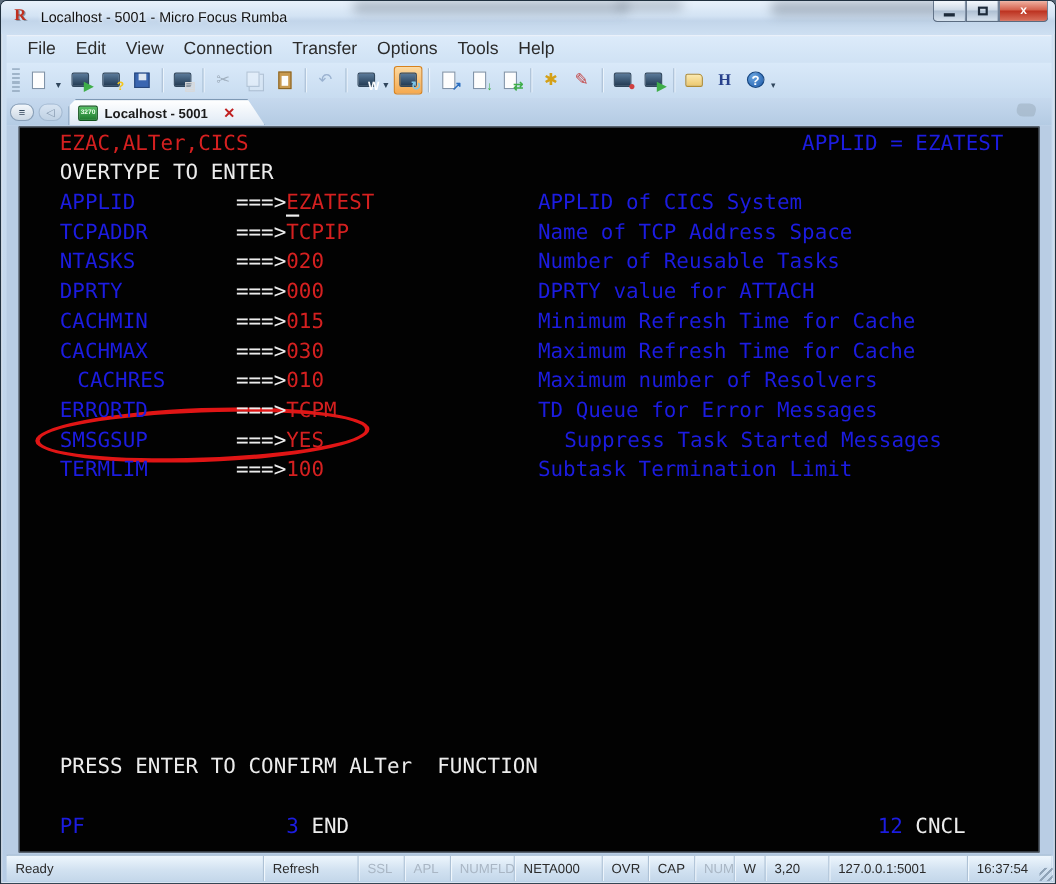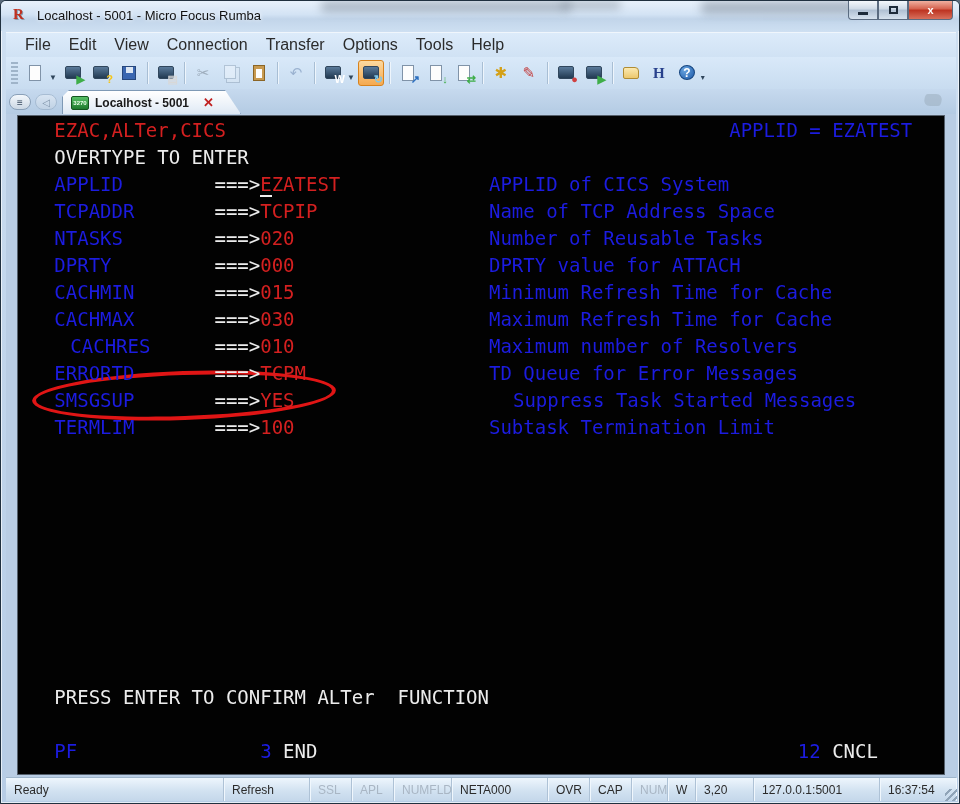--- a/index.html
+++ b/index.html
@@ -87,21 +87,21 @@
   
   .statusbar{position:absolute;left:5px;top:776px;width:950px;height:24px;display:flex;align-items:stretch;
     background:linear-gradient(180deg,#eef6fd,#d2e2f1 55%,#c4d7ea);border-top:1px solid #9fb6cc;font-size:12px;color:#2b2b2b;}
   .sb-seg{display:flex;align-items:center;padding:0 8px;border-right:1px solid #aec2d6;box-shadow:1px 0 0 #f0f7fd;white-space:nowrap;}
   .sb-seg.dim{color:#a9b6c4;}
   .sb-seg:nth-child(1){flex:1;}
   .sb-seg:nth-child(2){width:86px;}
   .sb-seg:nth-child(3){width:42px;}
   .sb-seg:nth-child(4){width:42px;}
   .sb-seg:nth-child(5){width:58px;}
-  .sb-seg:nth-child(6){width:96px;}
+  .sb-seg:nth-child(6){width:80px;}
   .sb-seg:nth-child(7){width:42px;}
   .sb-seg:nth-child(8){width:42px;}
   .sb-seg:nth-child(9){width:36px;}
   .sb-seg:nth-child(10){width:28px;}
   .sb-seg:nth-child(11){width:58px;}
   .sb-seg:nth-child(12){width:126px;}
   .sb-seg:nth-child(13){width:76px;border-right:none;}
   .grip-corner{position:absolute;right:2px;bottom:2px;width:12px;height:12px;
     background:repeating-linear-gradient(135deg,transparent 0 3px,#90a4b8 3px 5px);}
 </style>

